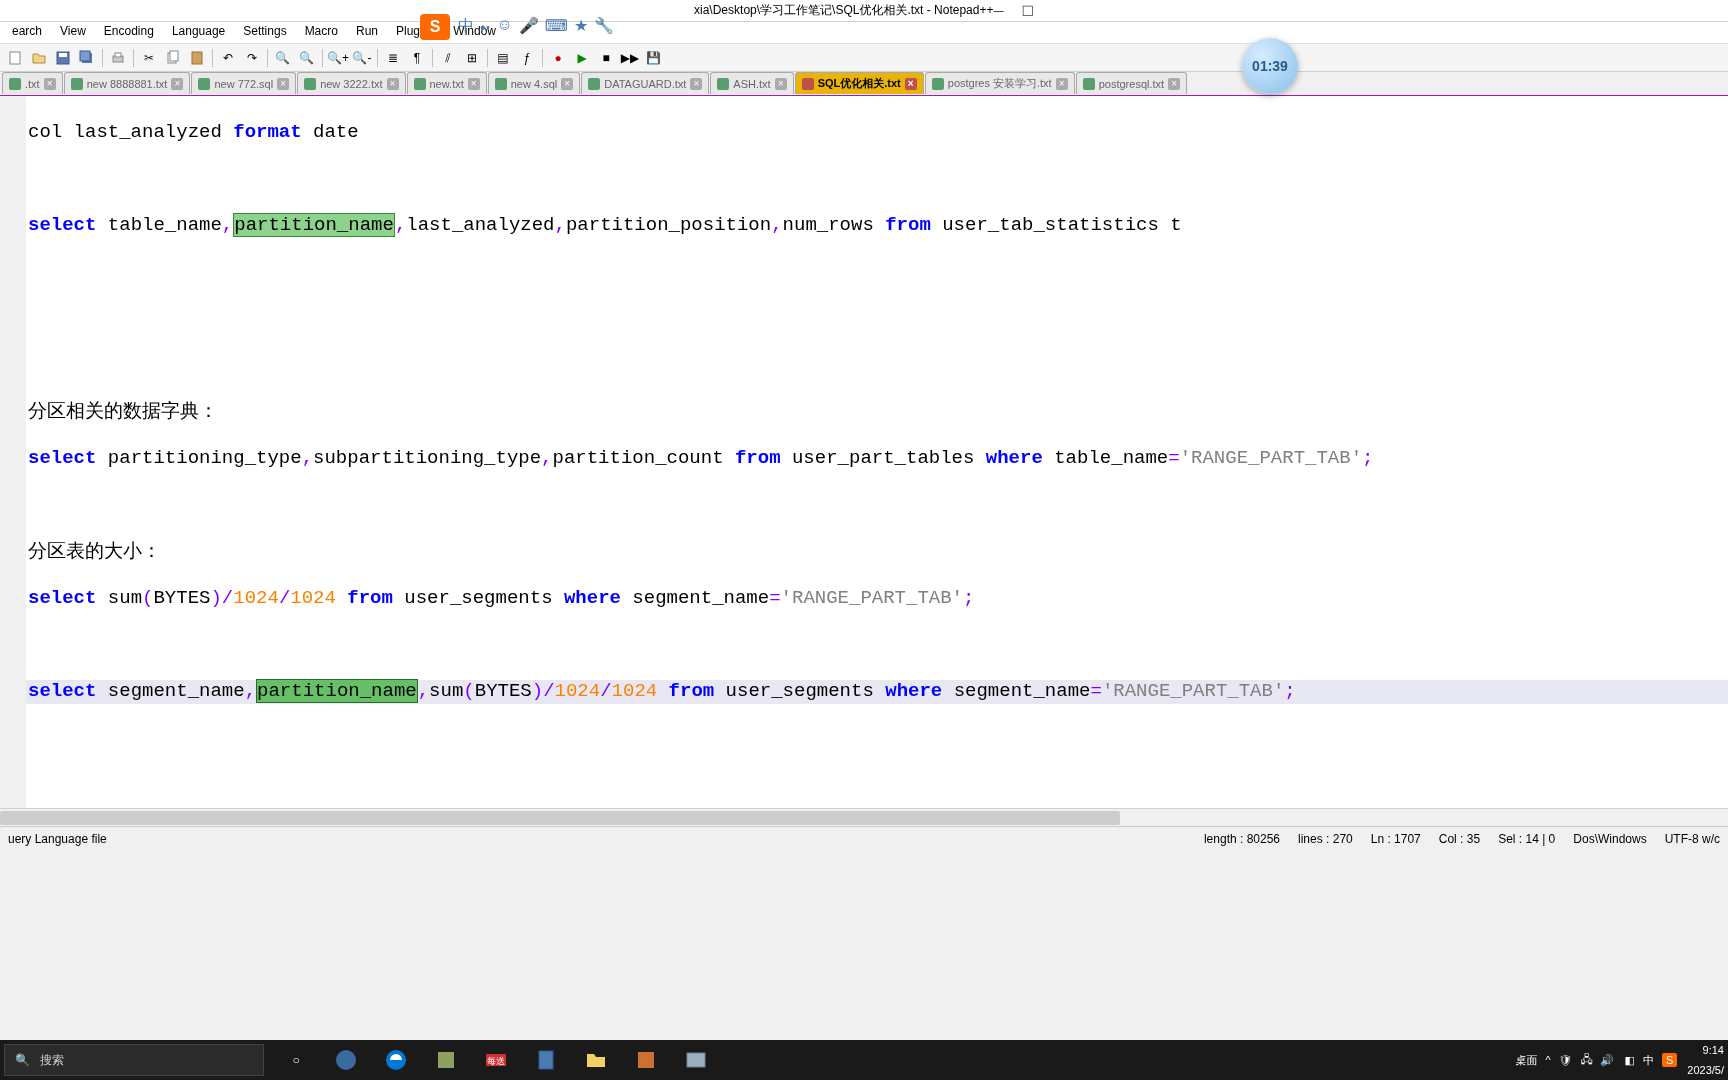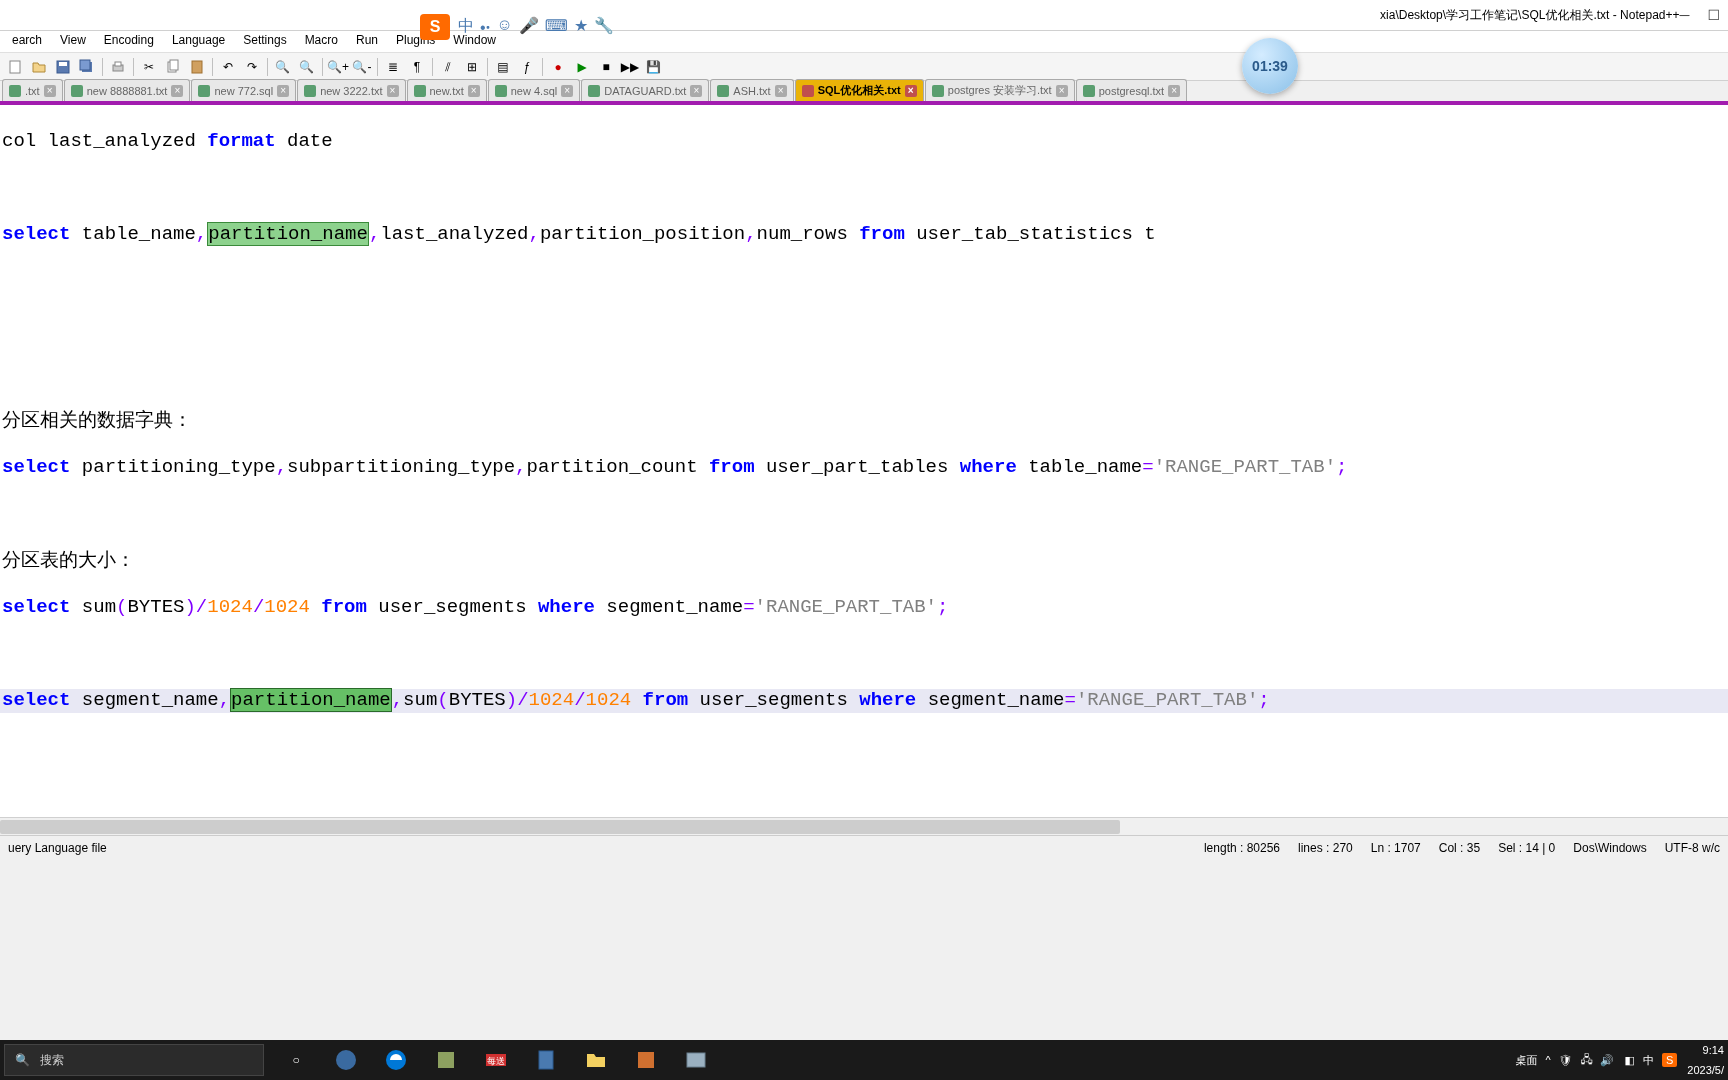--- a/index.html
+++ b/index.html
@@ -6,25 +6,25 @@
 body {
   font-family: "Segoe UI", Tahoma, sans-serif;
   font-size: 12px;
   background: #f0f0f0;
   width: 1728px;
   height: 1080px;
   overflow: hidden;
   position: relative;
 }
 .titlebar {
-  height: 31px;
+  height: 22px;
   background: #fff;
   display: flex;
   align-items: center;
-  justify-content: flex-end;
+  justify-content: center;
   padding: 0 8px;
   border-bottom: 1px solid #d0d0d0;
 }
 .titlebar-left { display: flex; align-items: center; gap: 6px; }
 .titlebar-text { font-size: 12px; color: #000; }
 .win-controls { display: flex; gap: 18px; font-size: 14px; color: #444; }
 .win-controls span { cursor: pointer; }
 .ime-bar {
   position: absolute;
   top: 14px;
@@ -73,23 +73,23 @@
   align-items: center;
   justify-content: center;
   cursor: pointer;
   border-radius: 2px;
 }
 .tool-sep { width: 1px; height: 18px; background: #c0c0c0; margin: 0 2px; }
 .tabbar {
   height: 24px;
   background: #f0f0f0;
   display: flex;
-  align-items: flex-end;
+  align-items: flex-start;
   padding: 0 2px;
-  border-bottom: 4px solid #a21caf;
+  border-bottom: 1px solid #a21caf;
 }
 .tab {
   height: 22px;
   padding: 0 6px;
   display: flex;
   align-items: center;
   gap: 4px;
   background: #e8e8e8;
   border: 1px solid #aaa;
   border-bottom: none;
@@ -127,20 +127,21 @@
 .editor {
   height: 712px;
   background: #fff;
   font-family: Consolas, "Courier New", monospace;
   font-size: 19px;
   line-height: 23.3px;
   padding: 2px 0;
   overflow: hidden;
   position: relative;
   white-space: pre;
+  margin-left: 26px;
 }
 .editor .line { padding: 0 2px; }
 .editor .current-line { background: #e8e8f4; }
 .kw { color: #0000ff; font-weight: bold; }
 .num { color: #ff8000; }
 .str { color: #808080; }
 .op { color: #8000ff; }
 .hl { background: #8dd28d; border: 1px solid #3a8a3a; }
 .hl-sel { background: #66c066; border: 1px solid #2a6a2a; }
 .scroll-track {

